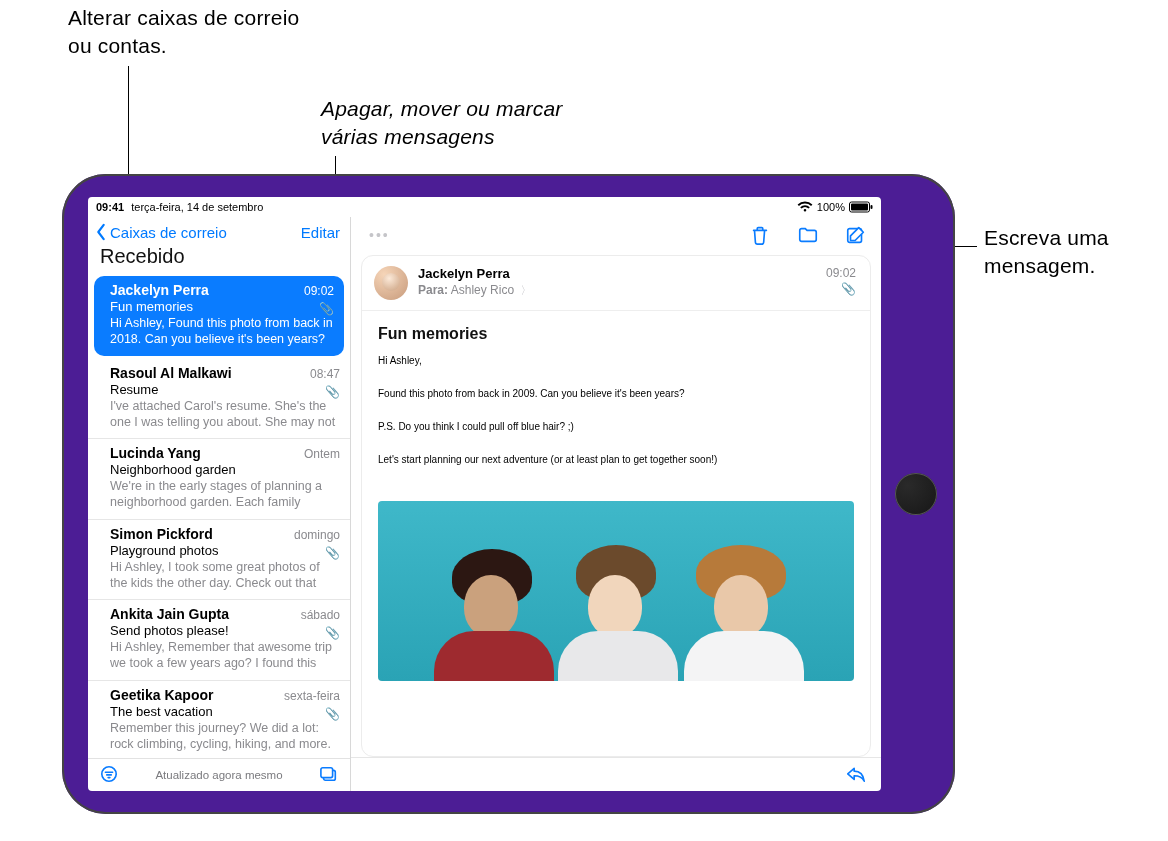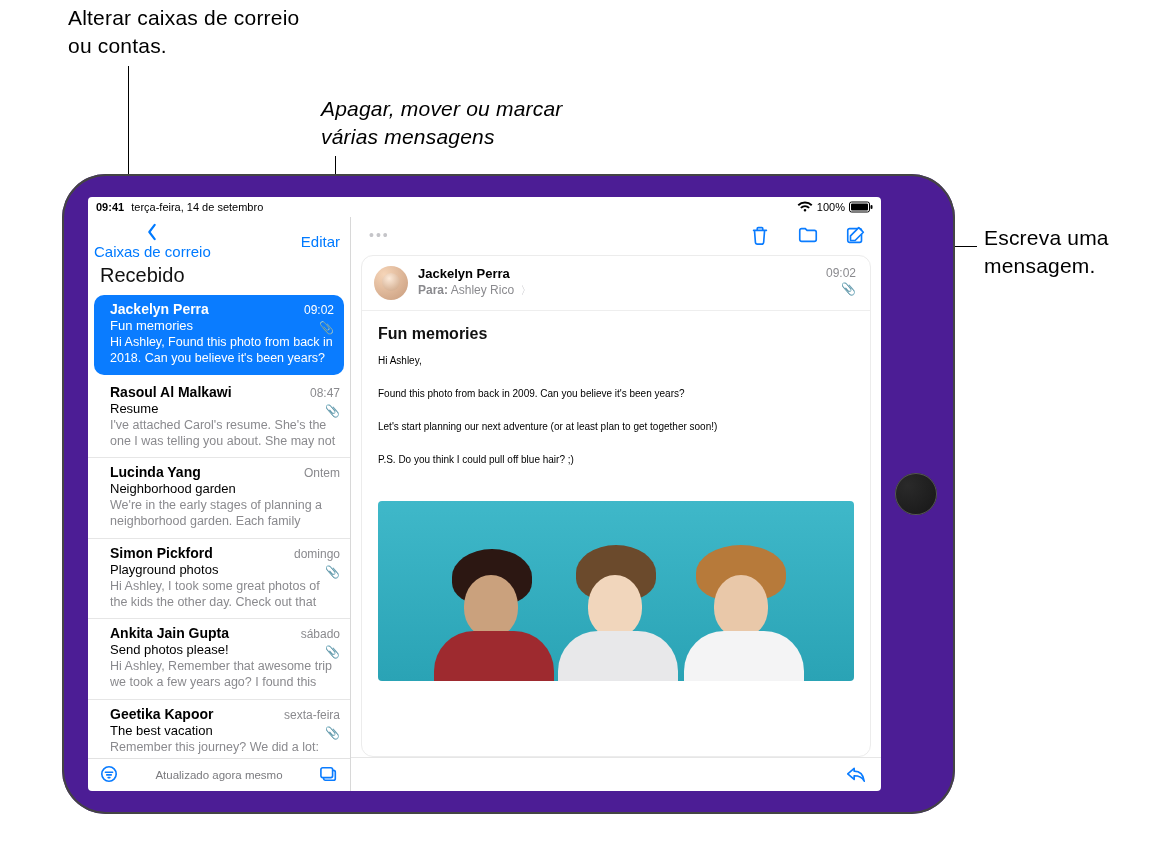--- a/index.html
+++ b/index.html
@@ -71,21 +71,21 @@
     width: 263px;
     border-right: 1px solid #d8d8d8;
     display: flex; flex-direction: column;
     min-height: 0;
   }
   .side-top {
     display: flex; align-items: center;
     padding: 6px 10px 4px 6px;
     font-size: 15px;
   }
-  .back-link { color: #007aff; display:flex; align-items:center; gap:2px;flex-direction:column; }
+  .back-link { color: #007aff; display:flex; align-items:center; gap:2px; }
   .back-link svg { width: 14px; height: 18px; }
   .edit-link { margin-left: auto; color: #007aff; }
   .inbox-title {
     font-size: 20px; font-weight: 400;
     padding: 0 12px 6px 12px;
   }
   .messages { flex:1; overflow:hidden; }
   .msg {
     padding: 6px 10px 8px 22px;
     border-bottom: 1px solid #e6e6e6;
@@ -360,22 +360,22 @@
             <div class="mh-meta">
               <span>09:02</span>
               <span class="clip">📎</span>
             </div>
           </div>
 
           <div class="mail-subject">Fun memories</div>
           <div class="mail-body">
             <p>Hi Ashley,</p>
             <p>Found this photo from back in 2009. Can you believe it's been years?</p>
+            <p>P.S. Do you think I could pull off blue hair? ;)</p>
             <p>Let's start planning our next adventure (or at least plan to get together soon!)</p>
-            <p>P.S. Do you think I could pull off blue hair? ;)</p>
           </div>
 
           <div class="photo">
             <div class="person p1">
                 <div class="hair"></div>
                 <div class="head"></div>
                 <div class="body"></div>
               </div>
             <div class="person p2">
                 <div class="hair"></div>

